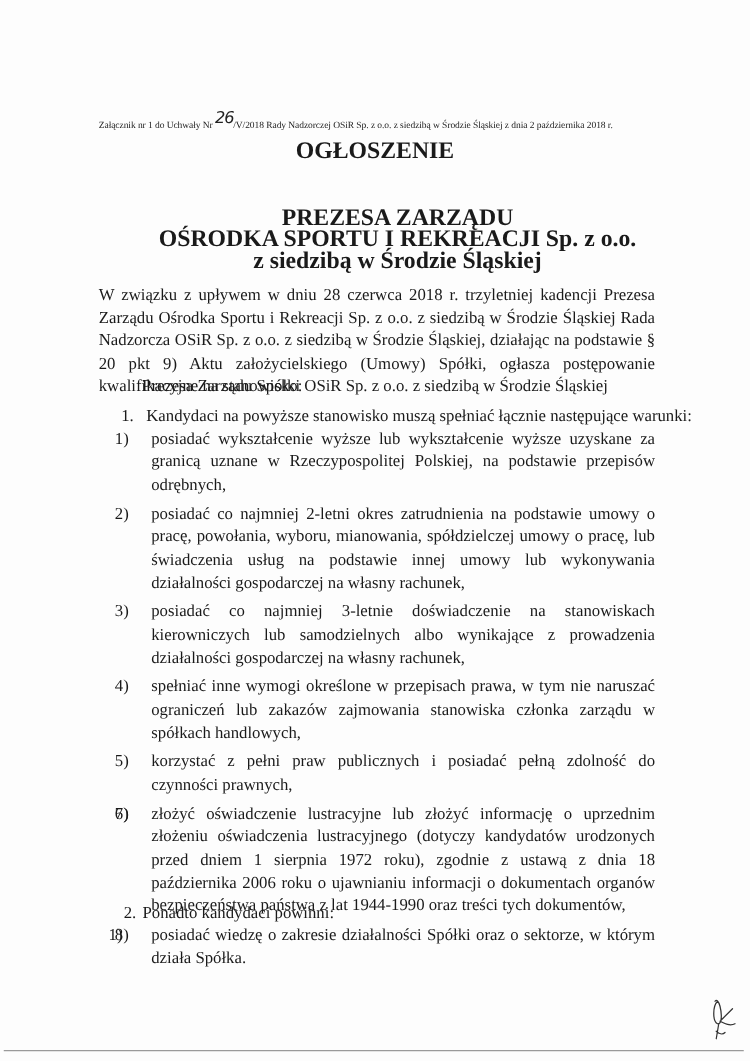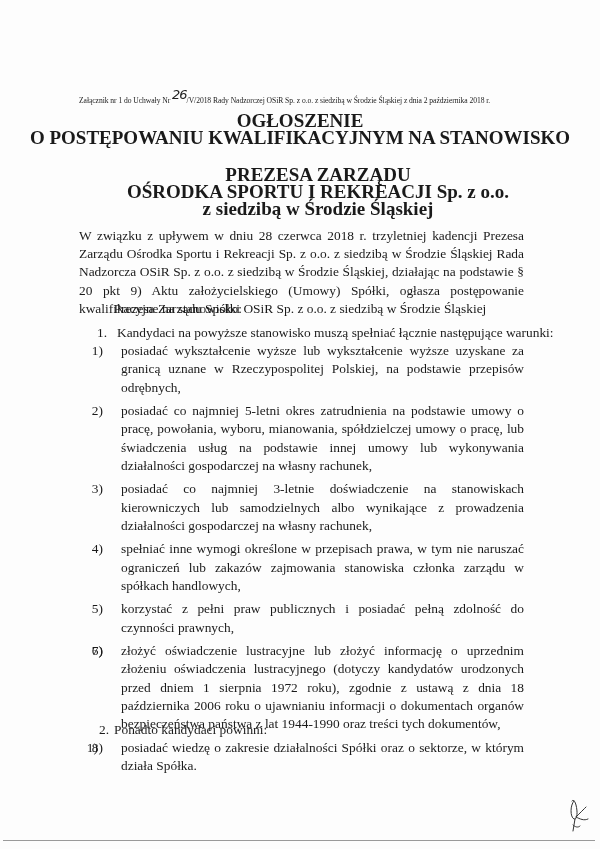--- a/index.html
+++ b/index.html
@@ -117,40 +117,39 @@
 
 <div class="page">
 
   <div class="header-note">
     <span>Załącznik nr 1 do Uchwały Nr</span>
     <span class="hand-num">26</span><span>/V/2018 Rady Nadzorczej  OSiR Sp. z o.o. z siedzibą w Środzie Śląskiej z dnia 2 października 2018 r.</span>
   </div>
 
   <div class="title-block t1">
     <div>OGŁOSZENIE</div>
-    <div>O POSTĘPOWANIU KWALIFIKACYJNYM NA STANOWISKO</div>
   </div>
 
   <div class="title-block t2">
     <div>PREZESA ZARZĄDU</div>
     <div>OŚRODKA SPORTU I REKREACJI Sp. z o.o.</div>
     <div>z siedzibą w Środzie Śląskiej</div>
   </div>
 
   <div class="body-text intro">W związku z upływem w dniu 28 czerwca 2018 r. trzyletniej kadencji Prezesa Zarządu Ośrodka Sportu i Rekreacji Sp. z o.o. z siedzibą w Środzie Śląskiej Rada Nadzorcza OSiR Sp. z o.o. z siedzibą w Środzie Śląskiej, działając na podstawie § 20 pkt 9) Aktu założycielskiego (Umowy) Spółki, ogłasza postępowanie kwalifikacyjne na stanowisko:</div>
 
   <div class="position-title">Prezesa Zarządu Spółki OSiR Sp. z o.o. z siedzibą w Środzie Śląskiej</div>
 
   <div class="section-head s1">
     <span class="num">1.</span><span class="lbl">Kandydaci na powyższe stanowisko muszą spełniać łącznie następujące warunki:</span>
   </div>
 
   <ol class="list l1">
     <li><span class="n">1)</span><span>posiadać wykształcenie wyższe lub wykształcenie wyższe uzyskane za granicą uznane w Rzeczypospolitej Polskiej, na podstawie przepisów odrębnych,</span></li>
-    <li><span class="n">2)</span><span>posiadać co najmniej 5-letni okres zatrudnienia na podstawie umowy o pracę, powołania, wyboru, mianowania, spółdzielczej umowy o pracę, lub świadczenia usług na podstawie innej umowy lub wykonywania działalności gospodarczej na własny rachunek,</span></li>
+    <li><span class="n">2)</span><span>posiadać co najmniej 2-letni okres zatrudnienia na podstawie umowy o pracę, powołania, wyboru, mianowania, spółdzielczej umowy o pracę, lub świadczenia usług na podstawie innej umowy lub wykonywania działalności gospodarczej na własny rachunek,</span></li>
     <li><span class="n">3)</span><span>posiadać co najmniej 3-letnie doświadczenie na stanowiskach kierowniczych lub samodzielnych albo wynikające z prowadzenia działalności gospodarczej na własny rachunek,</span></li>
     <li><span class="n">4)</span><span>spełniać inne wymogi określone w przepisach prawa, w tym nie naruszać ograniczeń lub zakazów zajmowania stanowiska członka zarządu w spółkach handlowych,</span></li>
     <li><span class="n">5)</span><span>korzystać z pełni praw publicznych i posiadać pełną zdolność do czynności prawnych,</span></li>
     <li><span class="n">6)</span></li>
     <li><span class="n">7)</span><span>złożyć oświadczenie lustracyjne lub złożyć informację o uprzednim złożeniu oświadczenia lustracyjnego (dotyczy kandydatów urodzonych przed dniem 1 sierpnia 1972 roku), zgodnie z ustawą z dnia 18 października 2006 roku o ujawnianiu informacji o dokumentach organów bezpieczeństwa państwa z lat 1944-1990 oraz treści tych dokumentów,</span></li>
     <li><span class="n">8)</span><span>posiadać wiedzę o zakresie działalności Spółki oraz o sektorze, w którym działa Spółka.</span></li>
   </ol>
 
   <div class="section-head s2">
     <span class="num">2.</span><span class="lbl">Ponadto kandydaci powinni:</span>

